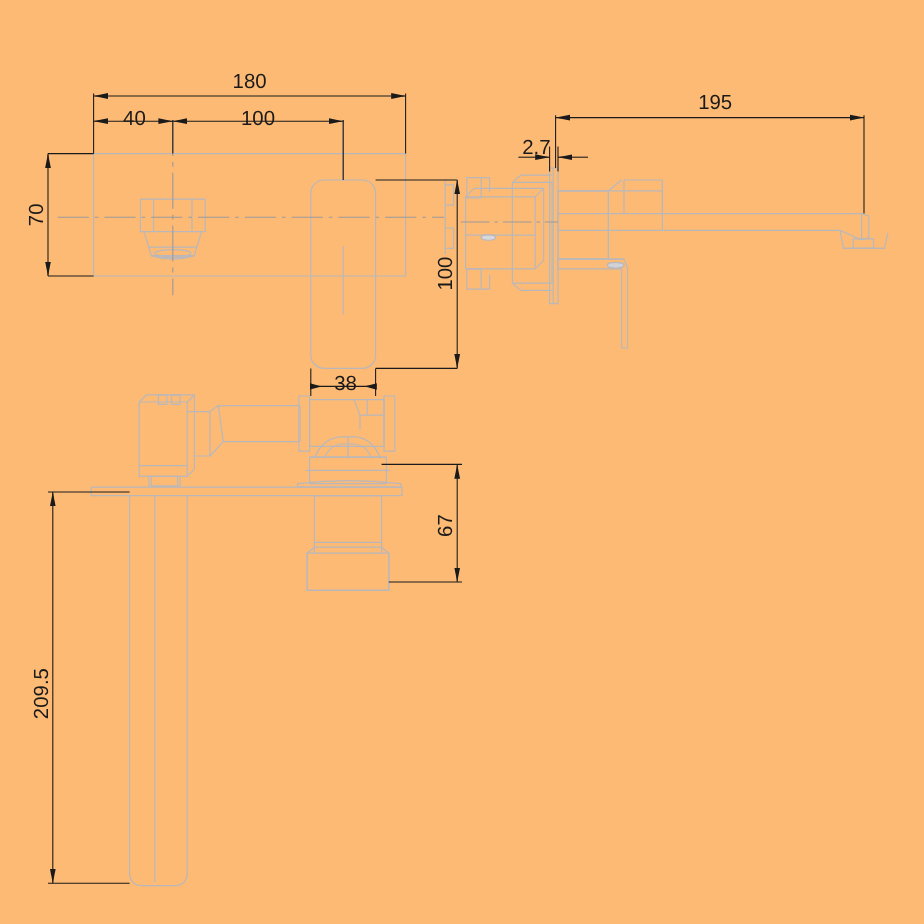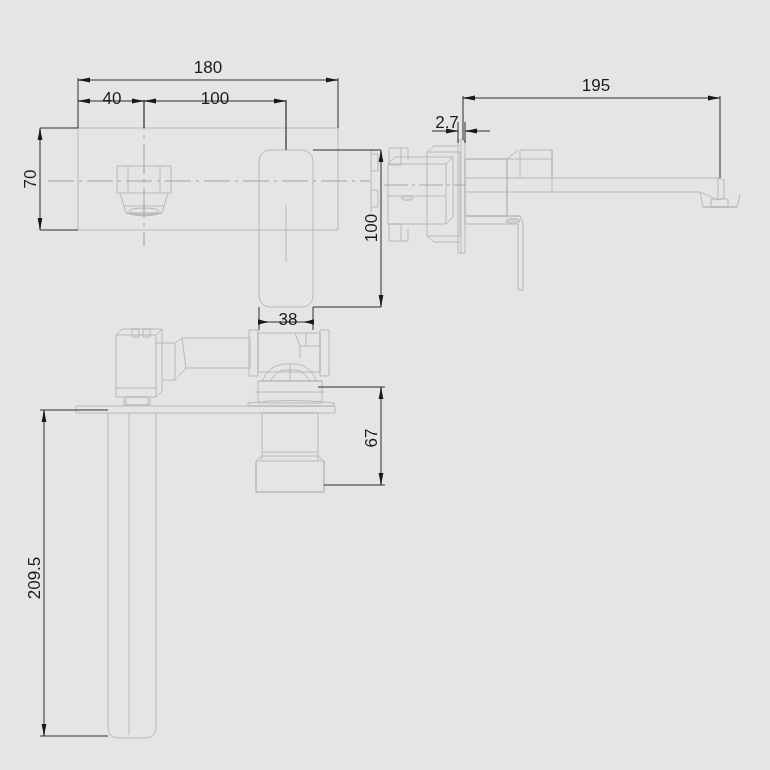--- a/index.html
+++ b/index.html
@@ -7,21 +7,21 @@
     padding: 0;
     background: #ffffff;
   }
   body {
     font-family: "Liberation Sans", sans-serif;
   }
   #sheet {
     position: relative;
     width: 770px;
     height: 770px;
-    background: #e5e5e5;
+    background: #fdba74;
     overflow: hidden;
   }
   #sheet svg {
     position: absolute;
     top: 0;
     left: 0;
   }
   .dimtext {
     font-family: "Liberation Sans", sans-serif;
     font-size: 17px;

